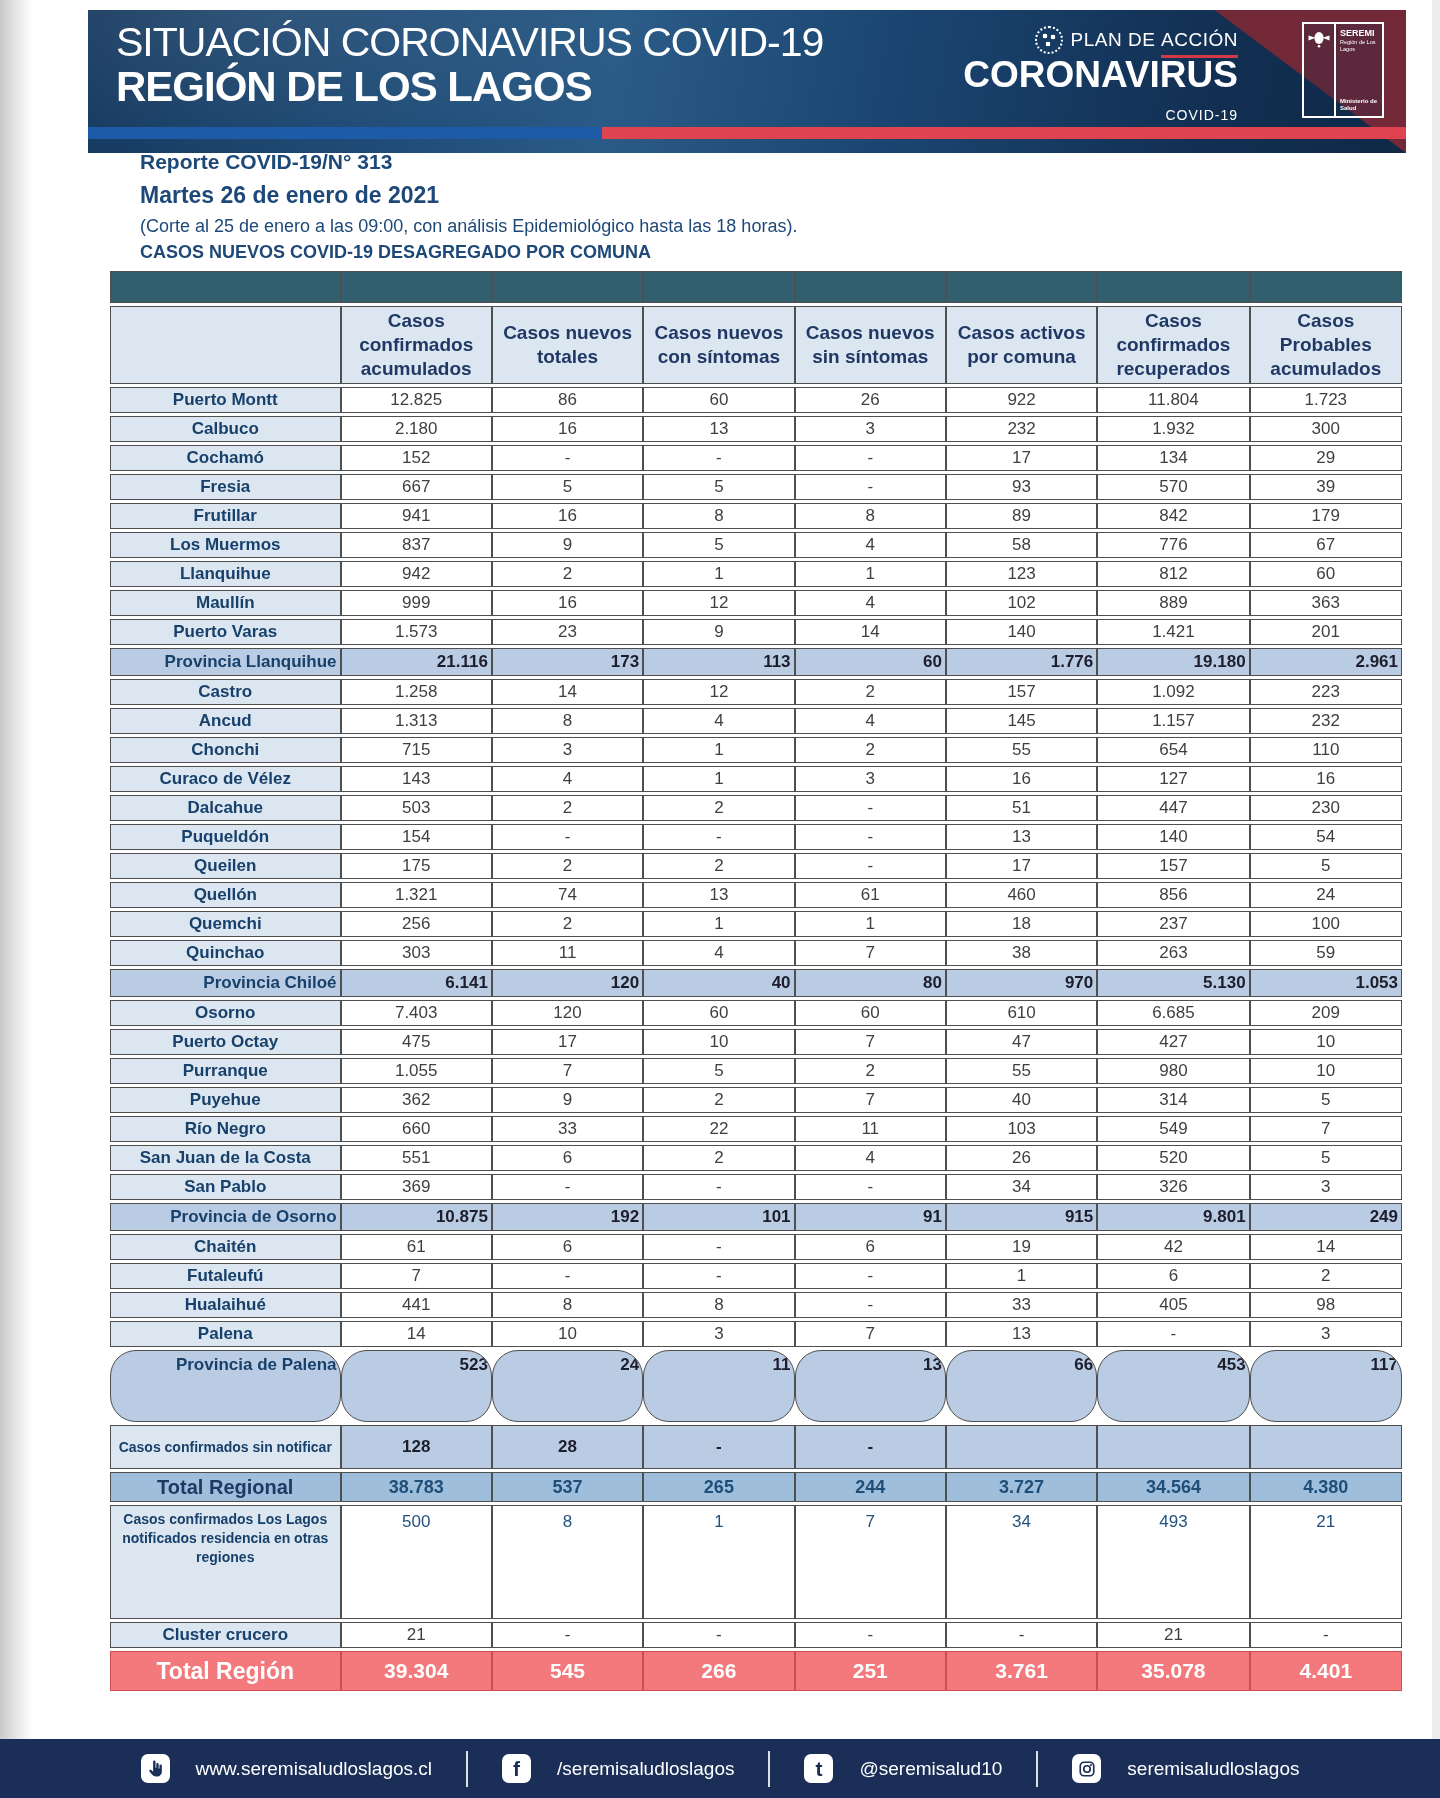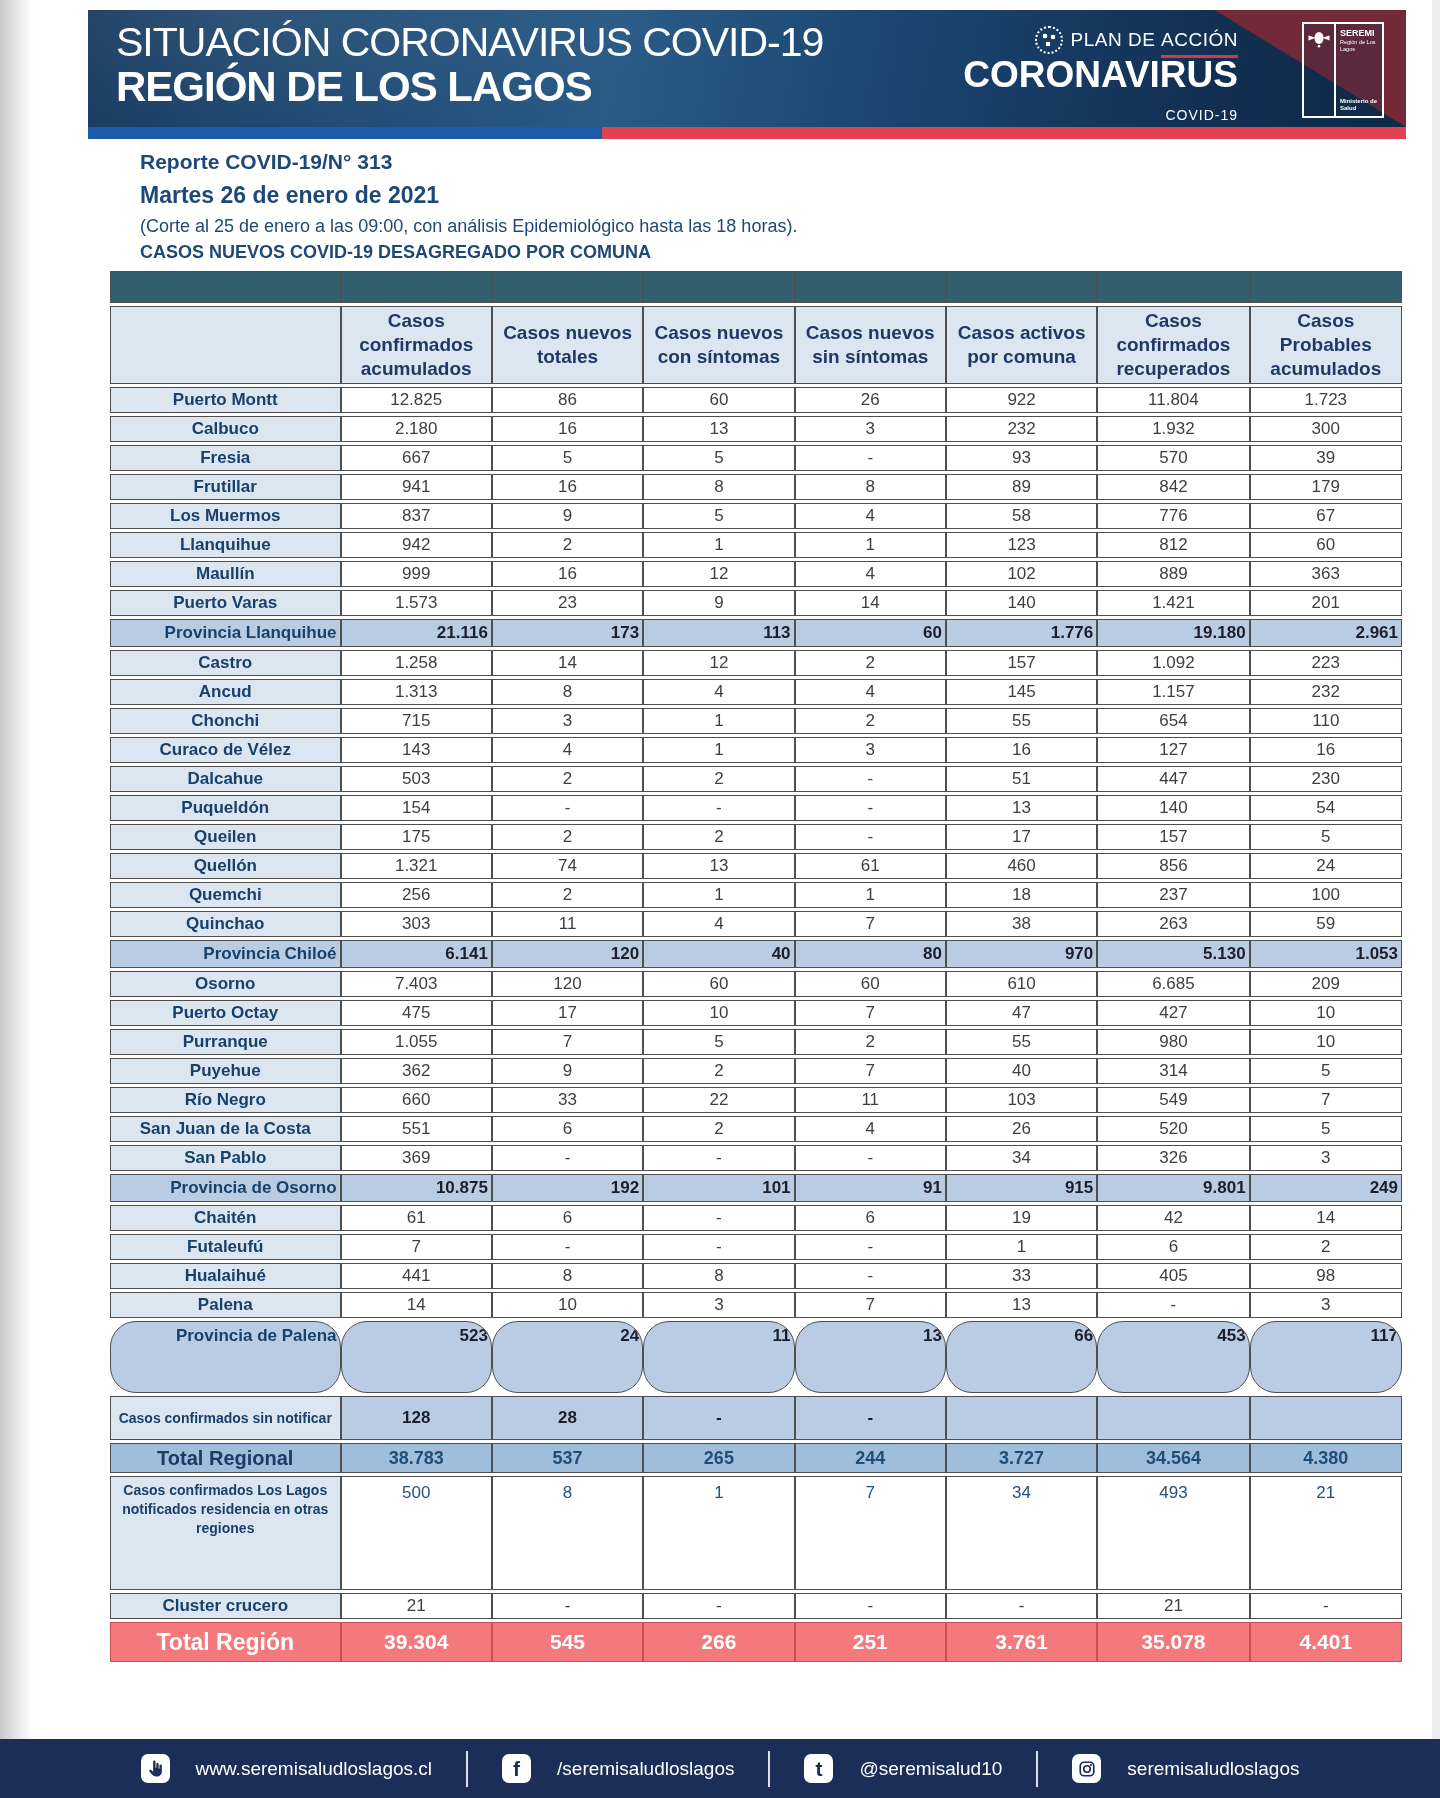--- a/index.html
+++ b/index.html
@@ -3,21 +3,21 @@
 <meta charset="utf-8">
 <style>
   html,body{margin:0;padding:0;background:#fff;}
   body{font-family:"Liberation Sans", sans-serif; -webkit-font-smoothing:antialiased;}
   .page{position:relative;width:1440px;height:1798px;background:#ffffff;overflow:hidden;}
   .photo-edge-left{position:absolute;left:0;top:0;width:34px;height:100%;
     background:linear-gradient(90deg,#c9c9c9 0%,#e4e4e4 45%,#f7f7f7 80%,#ffffff 100%);}
   .photo-edge-right{position:absolute;right:0;top:0;width:8px;height:100%;background:#ededed;}
 
   
-  .banner{position:absolute;left:88px;top:10px;width:1318px;height:117px;overflow:hidden;
+  .banner{position:absolute;left:88px;top:10px;width:1318px;height:143px;overflow:hidden;
     background:linear-gradient(100deg,#16395f 0%,#1d4a75 22%,#2a5b86 40%,#1b4672 60%,#122f52 85%,#0f2947 100%);}
   .banner::before{content:"";position:absolute;left:-40px;top:-60px;width:700px;height:240px;
     background:radial-gradient(ellipse at 30% 20%, rgba(255,255,255,0.10) 0%, rgba(255,255,255,0.0) 60%);}
   .banner-red-accent{position:absolute;right:0;top:0;width:330px;height:100%;
     background:#7d2937;opacity:.92;clip-path:polygon(42% 0,100% 0,100% 100%);}
   .banner-titles{position:absolute;left:28px;top:10px;color:#ffffff;line-height:1.08;}
   .banner-title-1{font-size:41px;font-weight:400;letter-spacing:-1px;}
   .banner-title-2{font-size:42px;font-weight:700;letter-spacing:-1px;}
 
   .plan-logo{position:absolute;right:168px;top:16px;text-align:right;color:#fff;z-index:2;}
@@ -180,20 +180,30 @@
           <td class="c-label">Calbuco</td>
           <td class="c-val">2.180</td>
           <td class="c-val">16</td>
           <td class="c-val">13</td>
           <td class="c-val">3</td>
           <td class="c-val">232</td>
           <td class="c-val">1.932</td>
           <td class="c-val">300</td>
         </tr>
         <tr class="row-comuna">
+          <td class="c-label">Cochamó</td>
+          <td class="c-val">152</td>
+          <td class="c-val">-</td>
+          <td class="c-val">-</td>
+          <td class="c-val">-</td>
+          <td class="c-val">17</td>
+          <td class="c-val">134</td>
+          <td class="c-val">29</td>
+        </tr>
+        <tr class="row-comuna">
           <td class="c-label">Fresia</td>
           <td class="c-val">667</td>
           <td class="c-val">5</td>
           <td class="c-val">5</td>
           <td class="c-val">-</td>
           <td class="c-val">93</td>
           <td class="c-val">570</td>
           <td class="c-val">39</td>
         </tr>
         <tr class="row-comuna">

